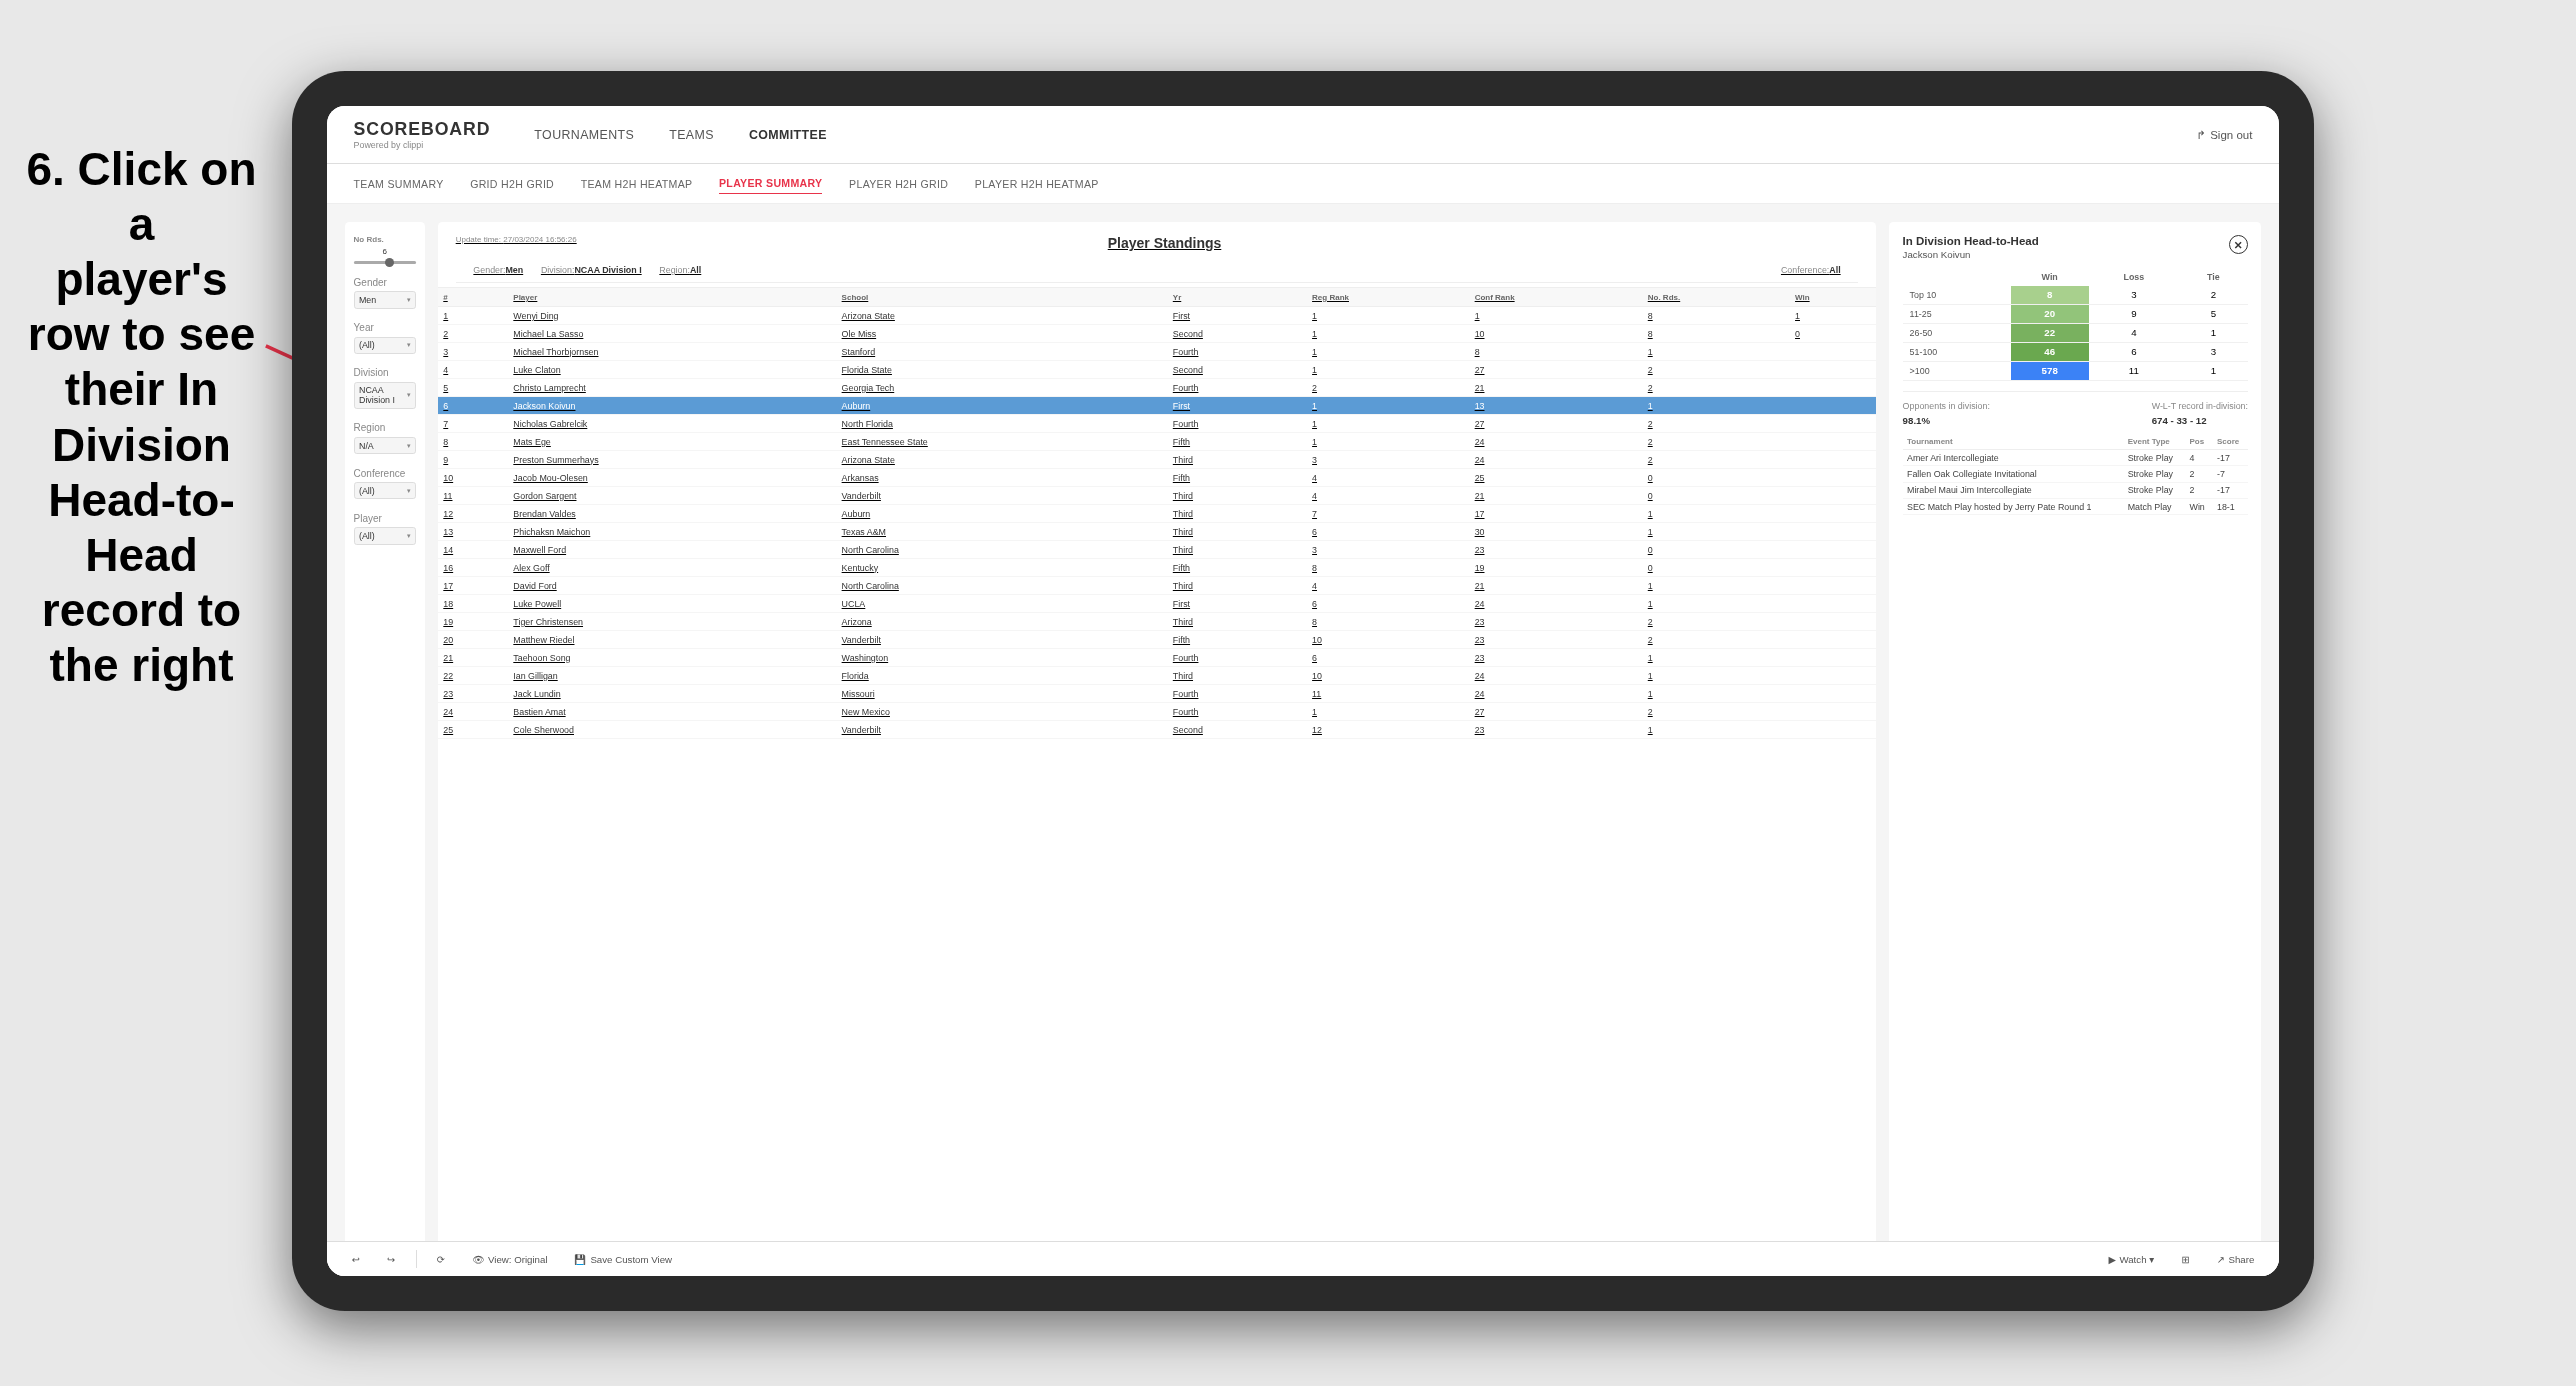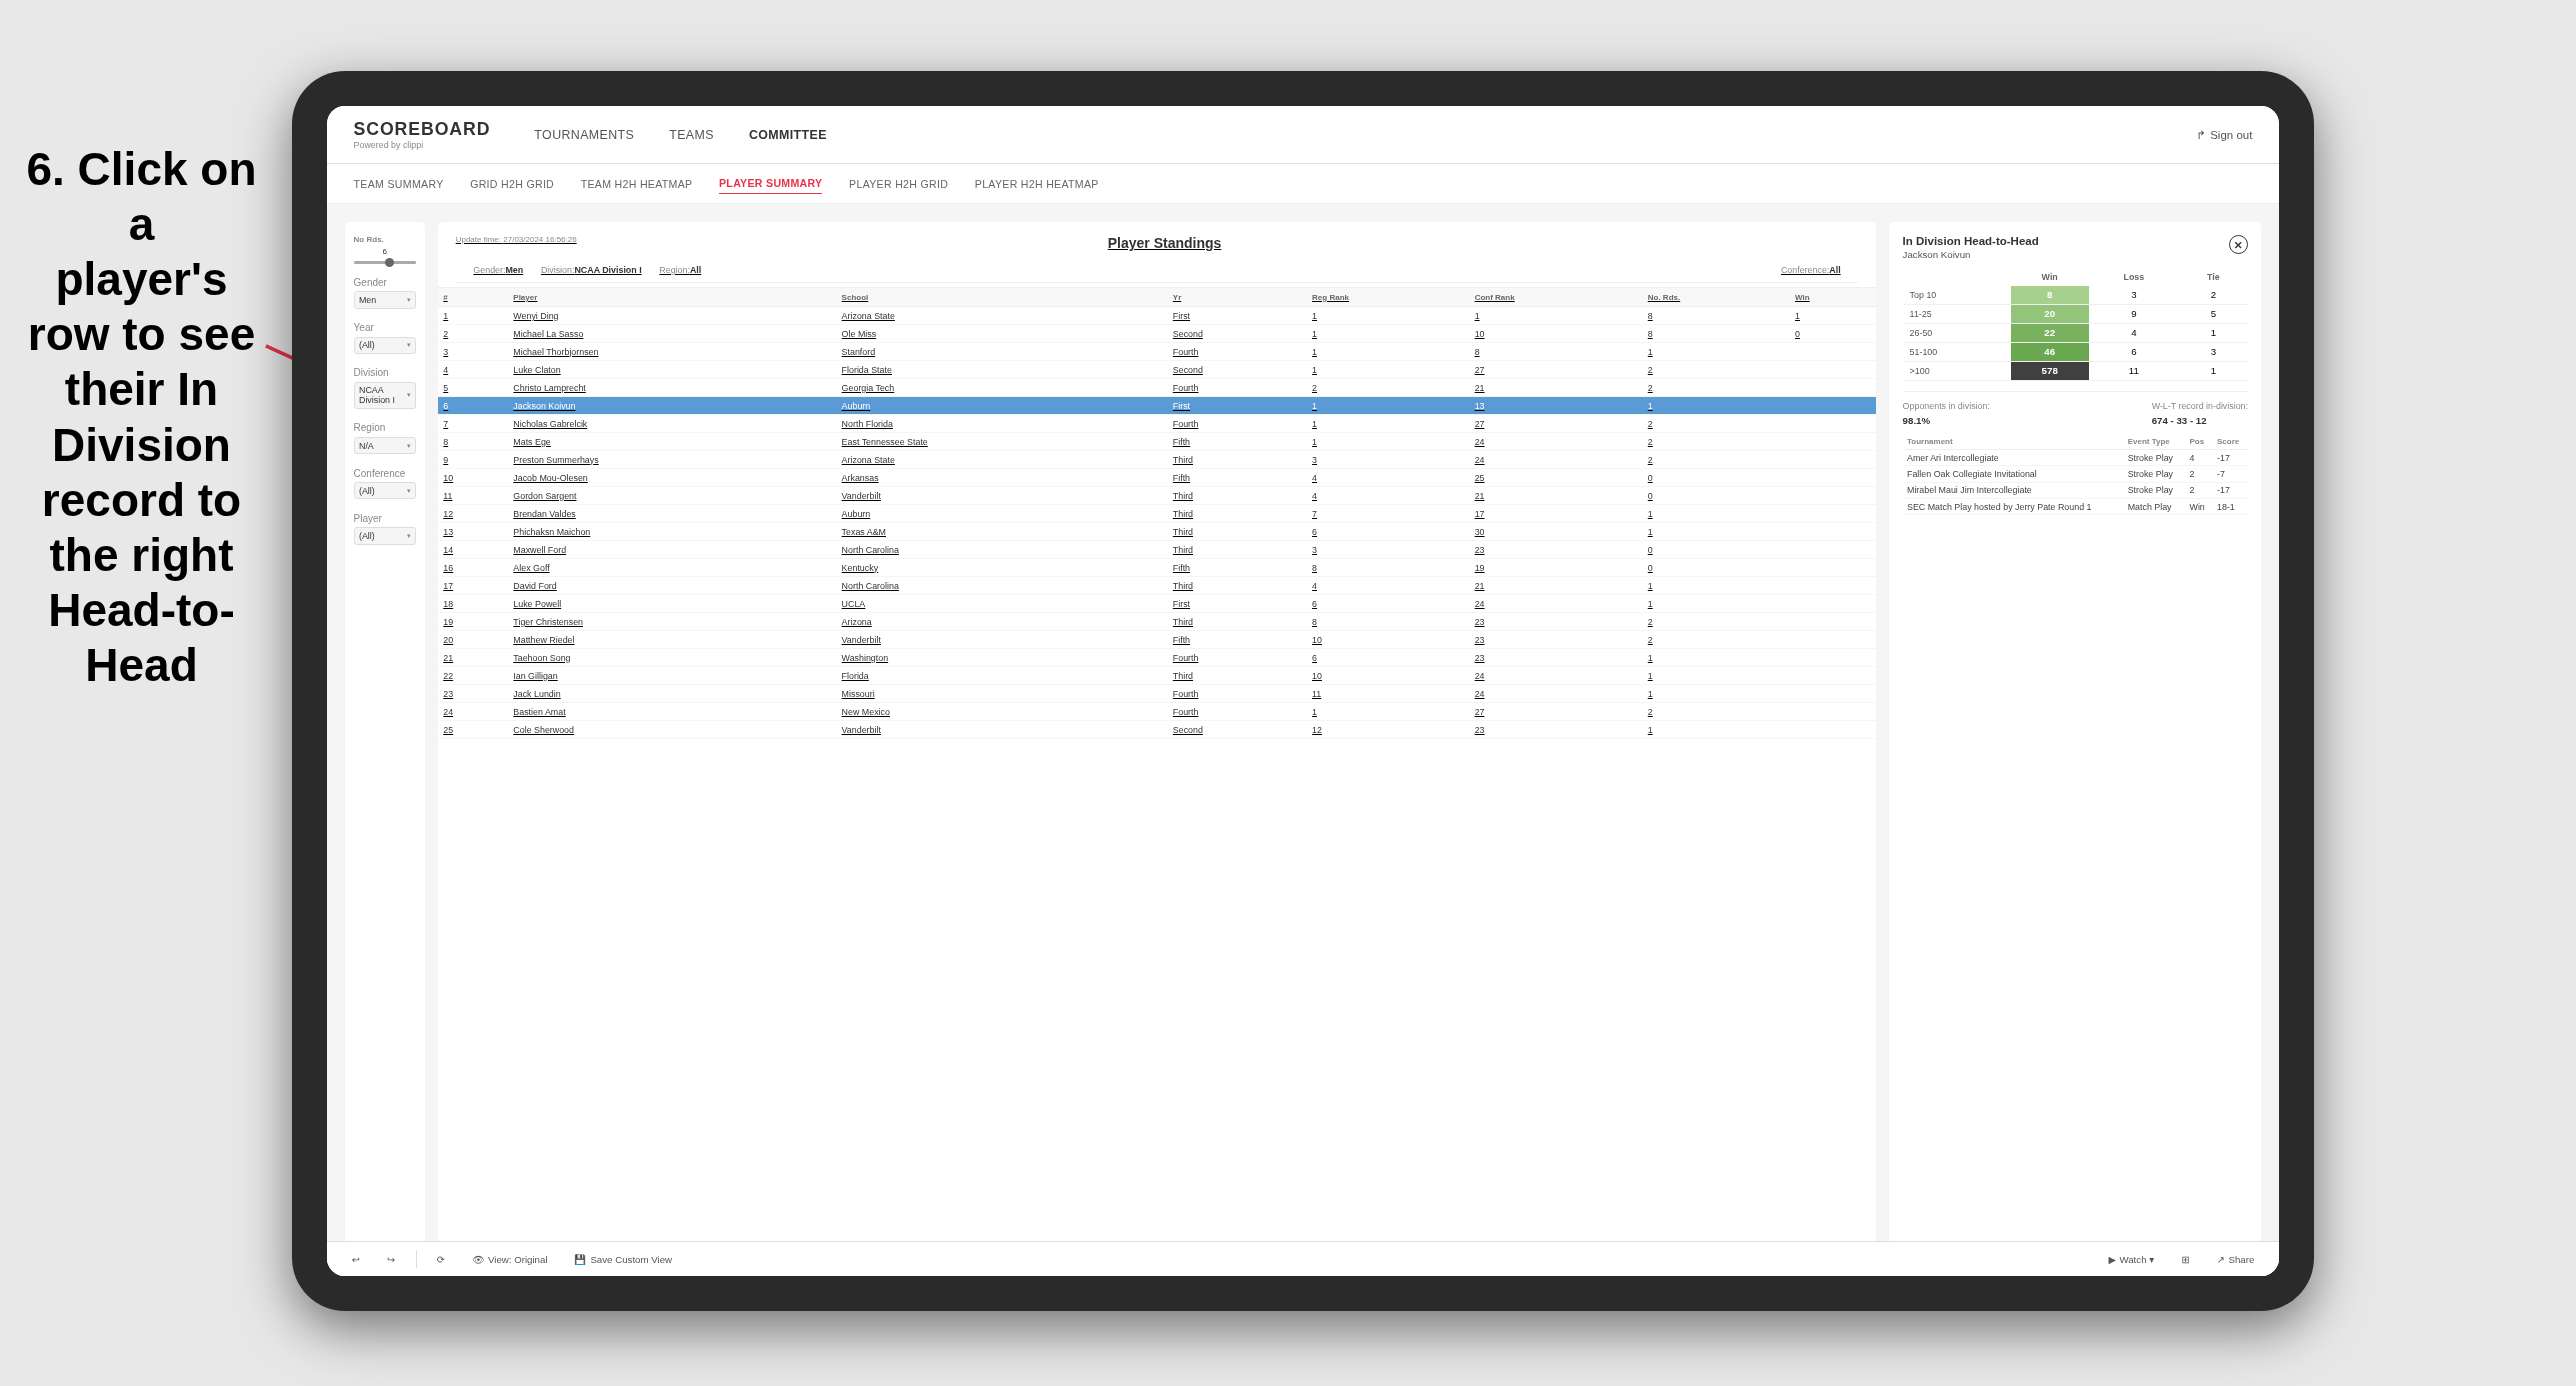--- a/index.html
+++ b/index.html
@@ -490,22 +490,22 @@
       text-align: center;
     }
   </style>
 </head>
 <body>
 
 <div class="instruction-text">
   <div>6. Click on a</div>
   <div>player's row to see</div>
   <div>their In Division</div>
+  <div>Head-to-Head</div>
   <div>record to the right</div>
-  <div>Head-to-Head</div>
 </div>
 
 <div class="arrow-container">
   <svg class="arrow-svg" viewBox="0 0 400 200">
     <defs>
       <marker id="arrowhead" markerWidth="8" markerHeight="6" refX="8" refY="3" orient="auto">
         <polygon points="0 0, 8 3, 0 6" fill="#e8334a"></polygon>
       </marker>
     </defs>
     <line x1="10" y1="10" x2="350" y2="165" stroke="#e8334a" stroke-width="4" marker-end="url(#arrowhead)"></line>
@@ -922,21 +922,21 @@
       <td>1</td>
     </tr>
               <tr>
       <td>51-100</td>
       <td style="background:#6aa84f;color:#fff;font-weight:700;">46</td>
       <td>6</td>
       <td>3</td>
     </tr>
               <tr>
       <td>&gt;100</td>
-      <td style="background:#404040;color:#fff;font-weight:700;">578</td>
+      <td style="background:#3b82f6;color:#fff;font-weight:700;">578</td>
       <td>11</td>
       <td>1</td>
     </tr>
             </tbody>
         </table>
 
         <div class="stats-row">
           <div class="stats-grid">
             <div>
               <div class="stats-label">Opponents in division:</div>

